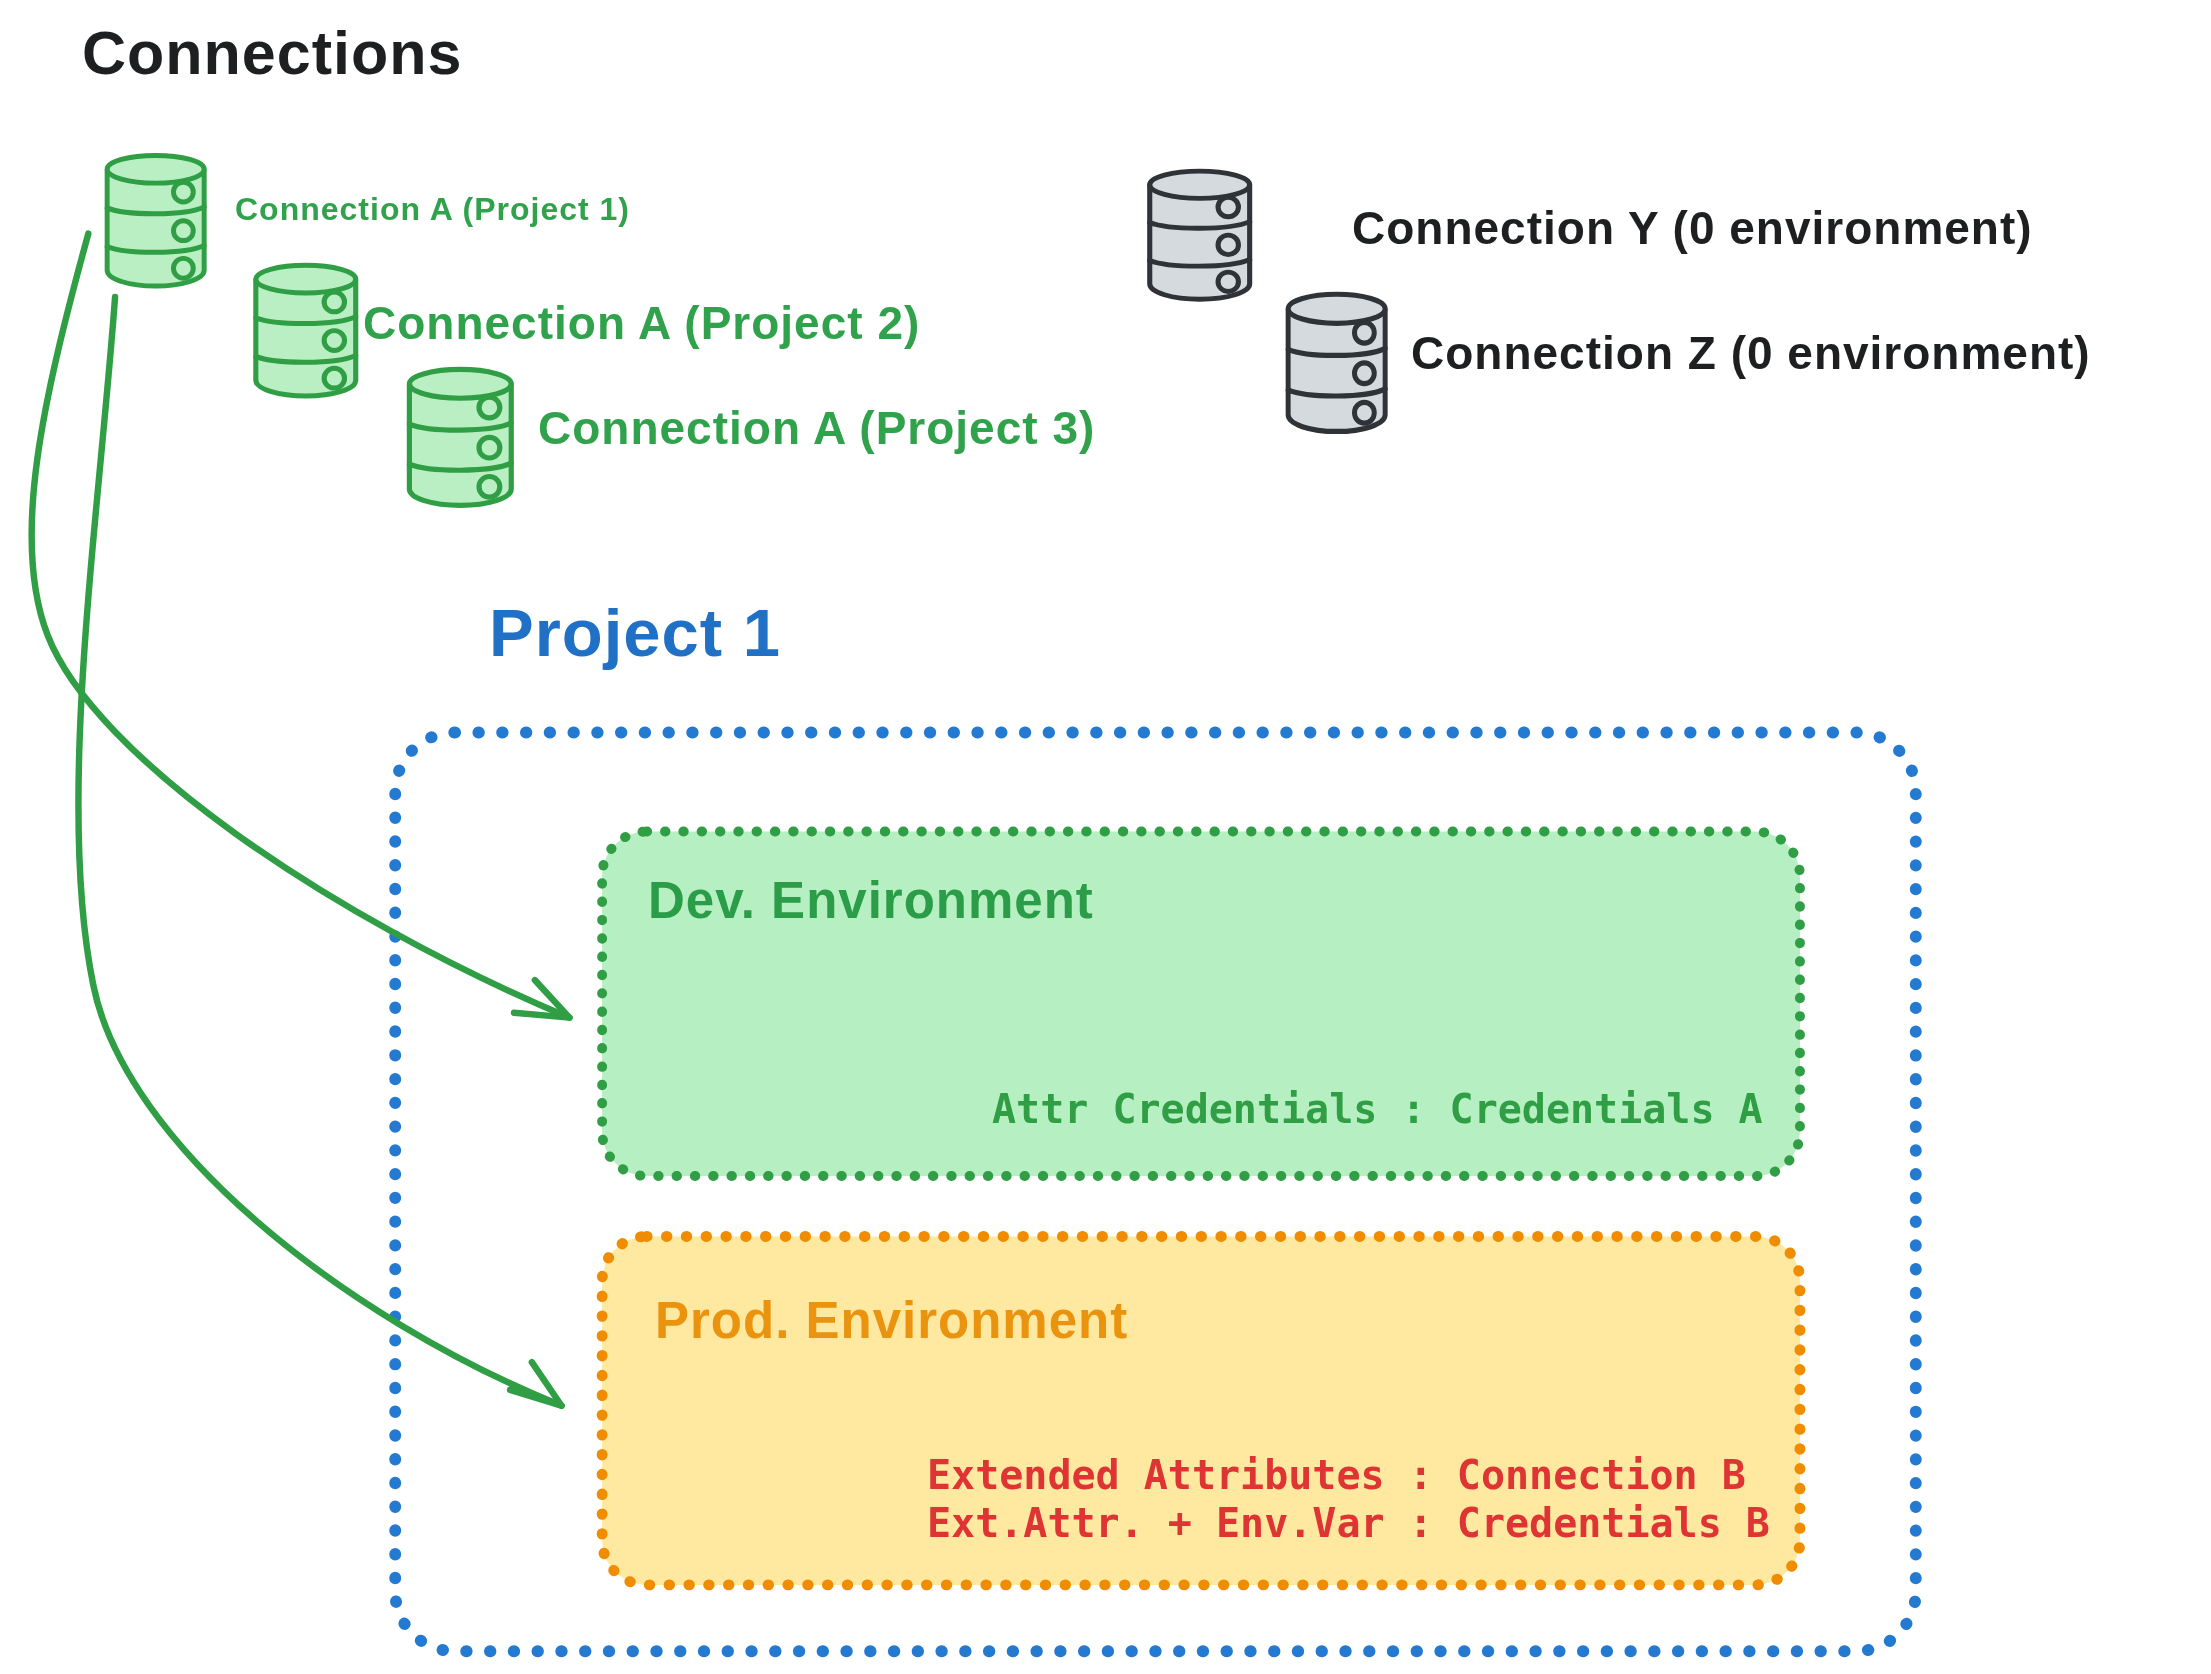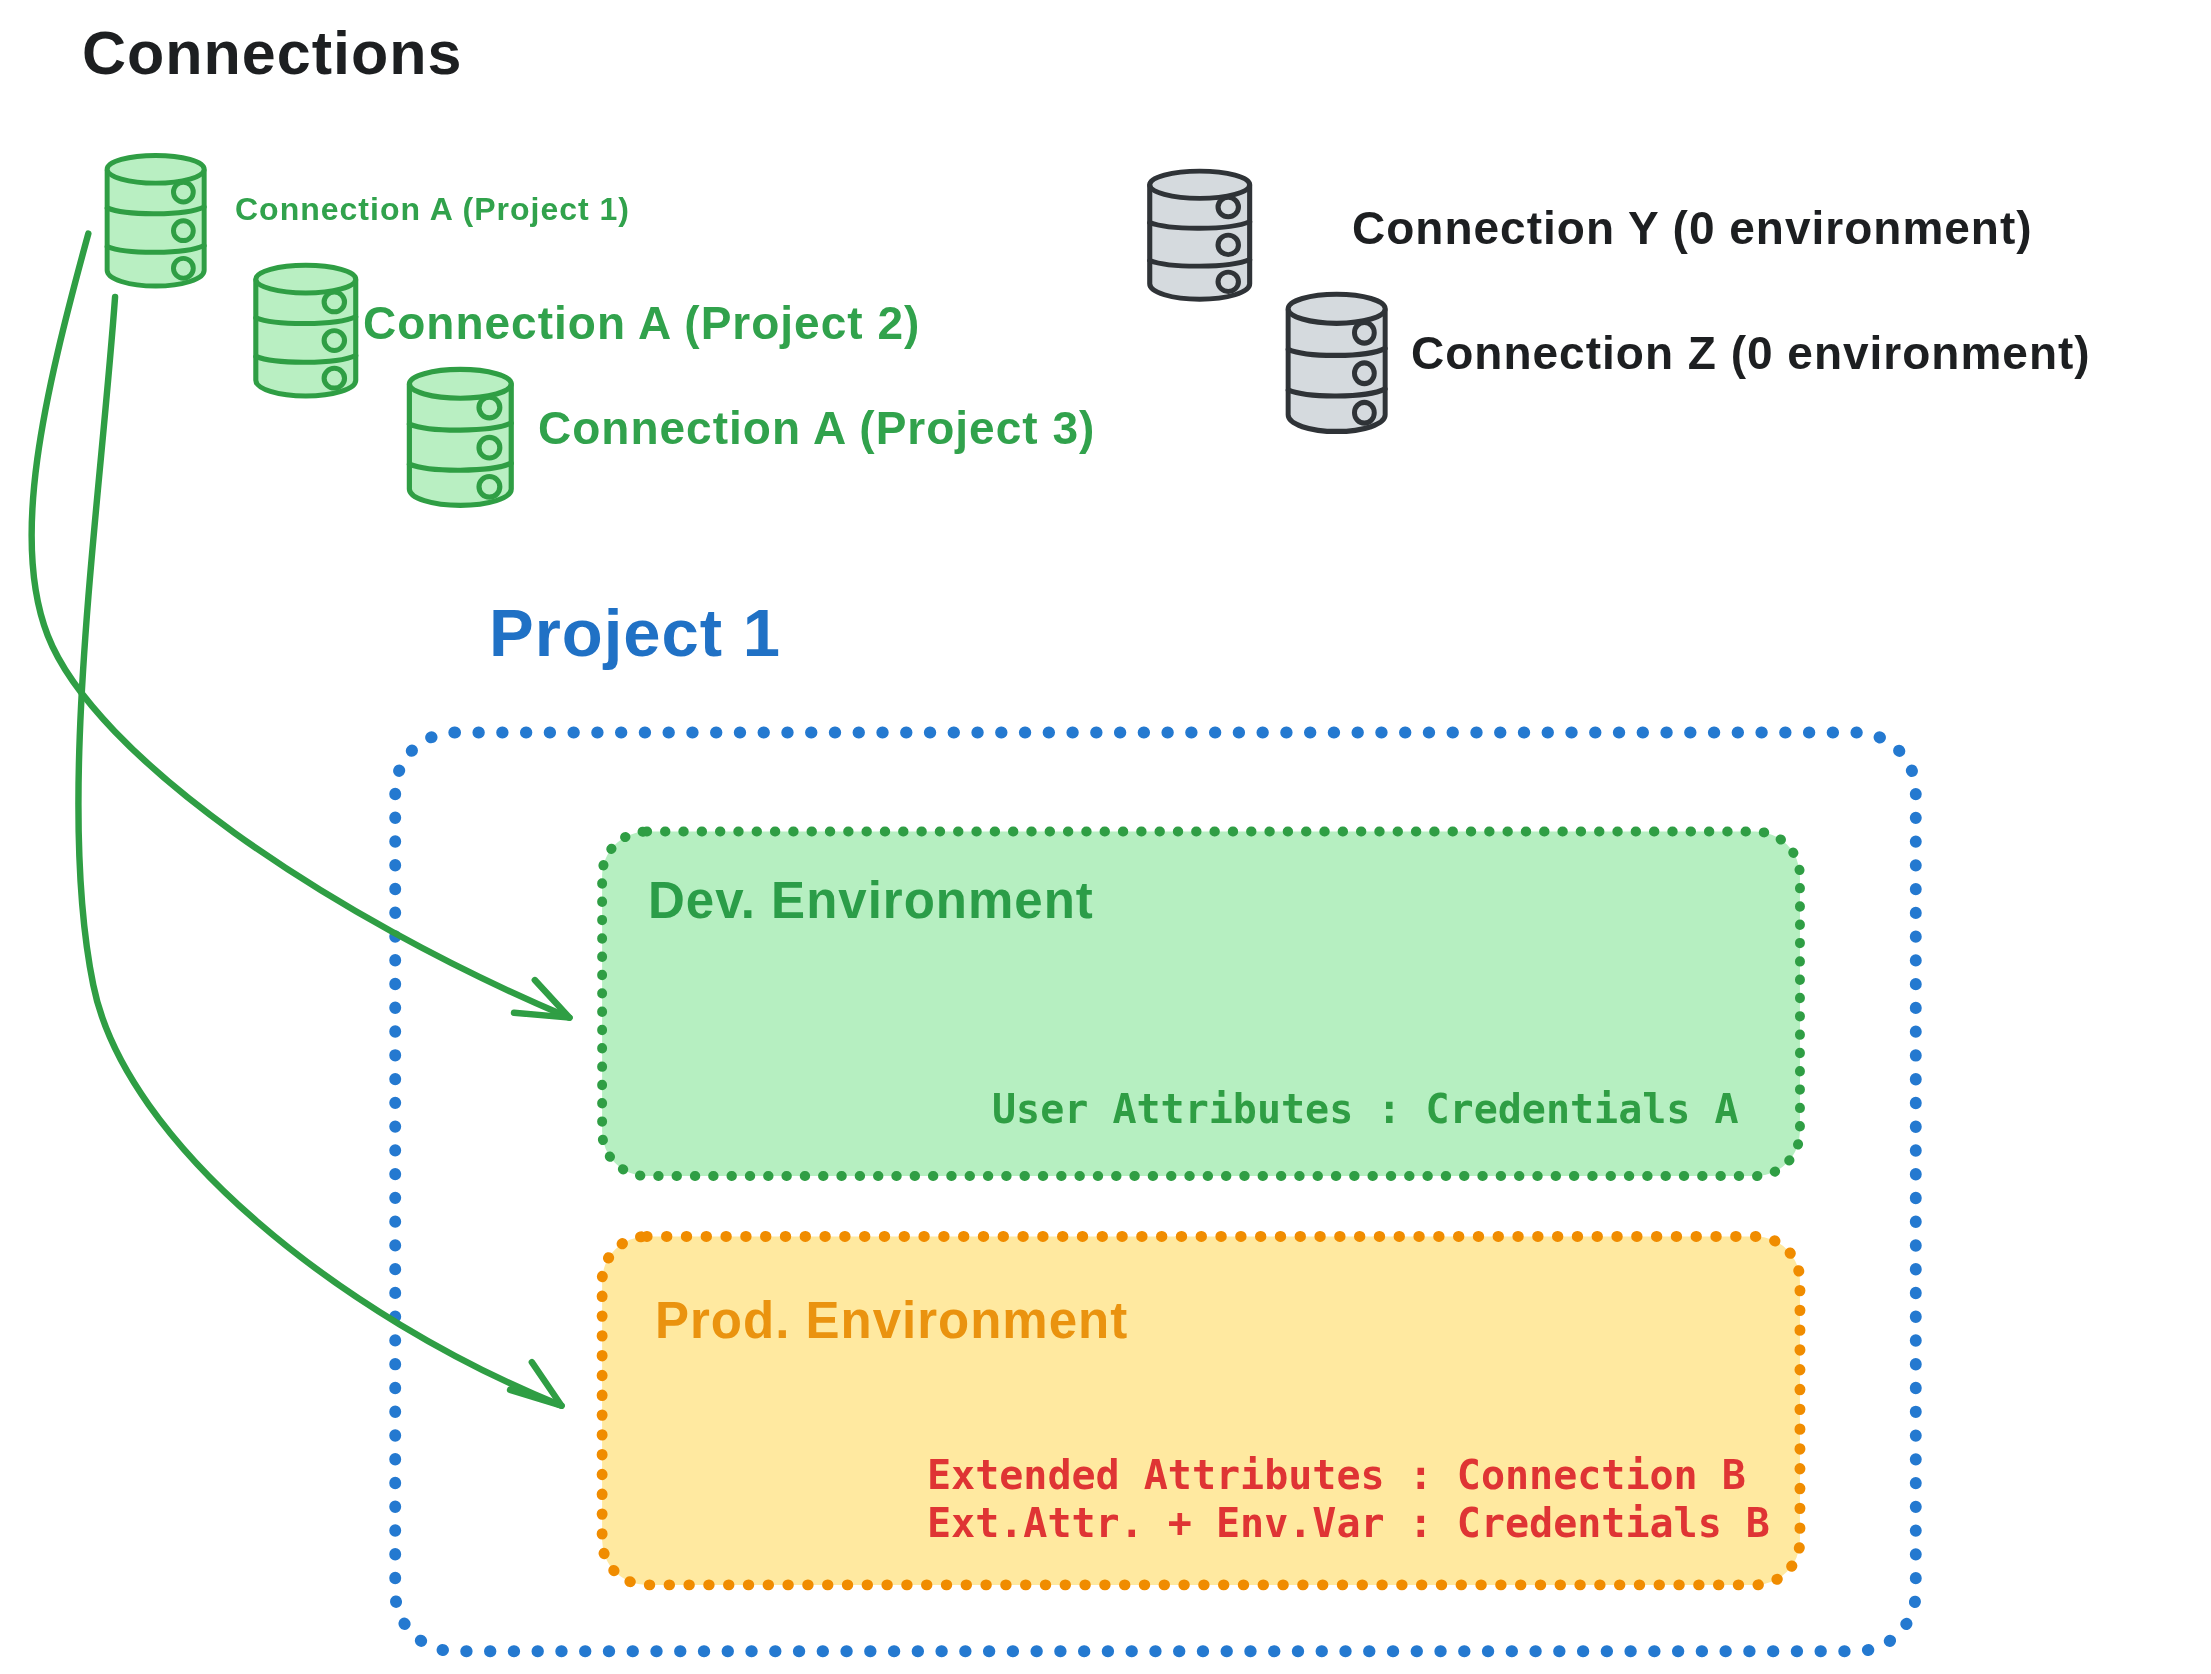--- a/index.html
+++ b/index.html
@@ -77,20 +77,20 @@
   <div class="txt hand lblA1">Connection A (Project 1)</div>
   <div class="txt hand lblA2">Connection A (Project 2)</div>
   <div class="txt hand lblA3">Connection A (Project 3)</div>
 
   <div class="txt hand lblY">Connection Y (0 environment)</div>
   <div class="txt hand lblZ">Connection Z (0 environment)</div>
 
   <div class="txt hand projTitle">Project 1</div>
 
   <div class="txt hand devName">Dev. Environment</div>
-  <div class="txt mono devMap">User Attributes : Credentials A</div>
+  <div class="txt mono devMap">Attr Credentials : Credentials A</div>
 
   <div class="txt hand prodName">Prod. Environment</div>
   <div class="txt mono prodMap1">Extended Attributes : Connection B</div>
   <div class="txt mono prodMap2">Ext.Attr. + Env.Var : Credentials B</div>
 
 </div>
 
 
 </body></html>

